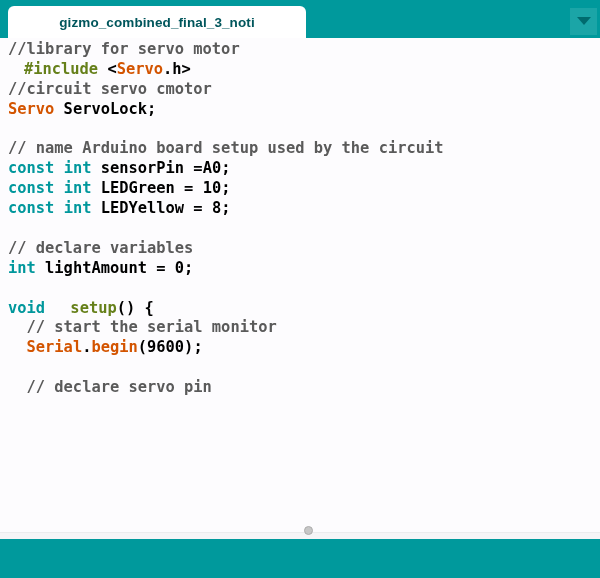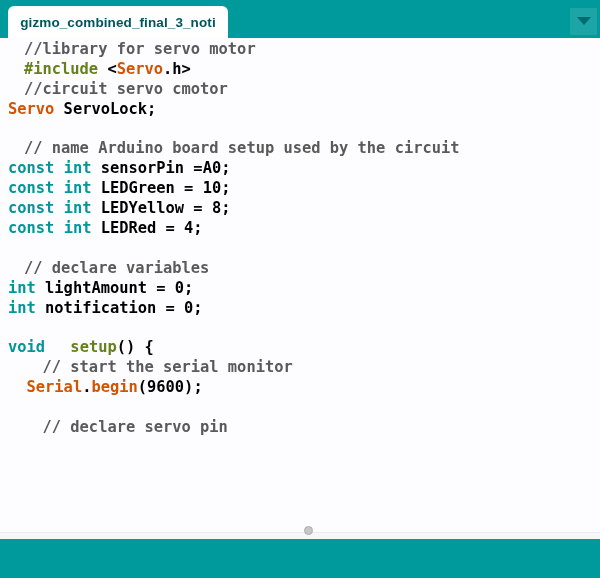--- a/index.html
+++ b/index.html
@@ -11,21 +11,21 @@
   }
 
   
   .tabbar {
     position: absolute; top: 0; left: 0;
     width: 600px; height: 38px;
     background: var(--accent_teal, #00999c);
   }
   .tab {
     position: absolute; left: 8px; bottom: 0;
-    width: 220px; height: 32px;
+    width: 298px; height: 32px;
     background: var(--tab_bg, #ffffff);
     border-radius: 6px 6px 0 0;
     display: flex; align-items: center; justify-content: center;
   }
   .tab-label {
     color: var(--tab_text, #00565c);
     font-size: 13.5px; font-weight: bold;
     letter-spacing: 0.1px;
     white-space: nowrap;
   }
@@ -55,21 +55,21 @@
   }
   .code-line {
     font-family: "DejaVu Sans Mono", monospace;
     font-size: 15.4px;
     font-weight: bold;
     height: 19.9px;
     line-height: 19.9px;
     white-space: pre;
   }
   .seg-plain     { color: var(--plain, #000000); }
-  .seg-comment   { color: var(--comment, #5a5a5a); margin-left: 16px; }
+  .seg-comment   { color: var(--comment, #5a5a5a); }
   .seg-keyword   { color: var(--keyword, #00979c); }
   .seg-function  { color: var(--function, #d35400); }
   .seg-structure { color: var(--structure, #66801a); margin-left: 16px; }
 
   
   .scroll-strip {
     position: absolute; top: 532px; left: 0;
     width: 600px; height: 7px;
     background: var(--scroll_track, #f6f5f7);
     border-top: 1px solid #ececee;
@@ -105,25 +105,23 @@
 <div class="editor" id="code-area">
     <div class="code-line"><span class="seg-comment">//library for servo motor</span></div>
     <div class="code-line"><span class="seg-structure">#include</span><span class="seg-plain"> &lt;</span><span class="seg-function">Servo</span><span class="seg-plain">.h&gt;</span></div>
     <div class="code-line"><span class="seg-comment">//circuit servo cmotor</span></div>
     <div class="code-line"><span class="seg-function">Servo</span><span class="seg-plain"> ServoLock;</span></div>
     <div class="code-line"></div>
     <div class="code-line"><span class="seg-comment">// name Arduino board setup used by the circuit</span></div>
     <div class="code-line"><span class="seg-keyword">const</span><span class="seg-plain"> </span><span class="seg-keyword">int</span><span class="seg-plain"> sensorPin =A0;</span></div>
     <div class="code-line"><span class="seg-keyword">const</span><span class="seg-plain"> </span><span class="seg-keyword">int</span><span class="seg-plain"> LEDGreen = 10;</span></div>
     <div class="code-line"><span class="seg-keyword">const</span><span class="seg-plain"> </span><span class="seg-keyword">int</span><span class="seg-plain"> LEDYellow = 8;</span></div>
-    <div class="code-line"><span class="seg-keyword">const</span><span class="seg-plain"> </span><span class="seg-keyword">int</span><span class="seg-plain"> LEDRed = 4;</span></div>
     <div class="code-line"></div>
     <div class="code-line"><span class="seg-comment">// declare variables</span></div>
     <div class="code-line"><span class="seg-keyword">int</span><span class="seg-plain"> lightAmount = 0;</span></div>
-    <div class="code-line"><span class="seg-keyword">int</span><span class="seg-plain"> notification = 0;</span></div>
     <div class="code-line"></div>
     <div class="code-line"><span class="seg-keyword">void</span><span class="seg-plain"> </span><span class="seg-structure">setup</span><span class="seg-plain">() {</span></div>
     <div class="code-line"><span class="seg-comment">  // start the serial monitor</span></div>
     <div class="code-line"><span class="seg-plain">  </span><span class="seg-function">Serial</span><span class="seg-plain">.</span><span class="seg-function">begin</span><span class="seg-plain">(9600);</span></div>
     <div class="code-line"></div>
     <div class="code-line"><span class="seg-comment">  // declare servo pin</span></div>
   </div>
 
 <div class="scroll-strip">
   <div class="scroll-thumb"></div>

